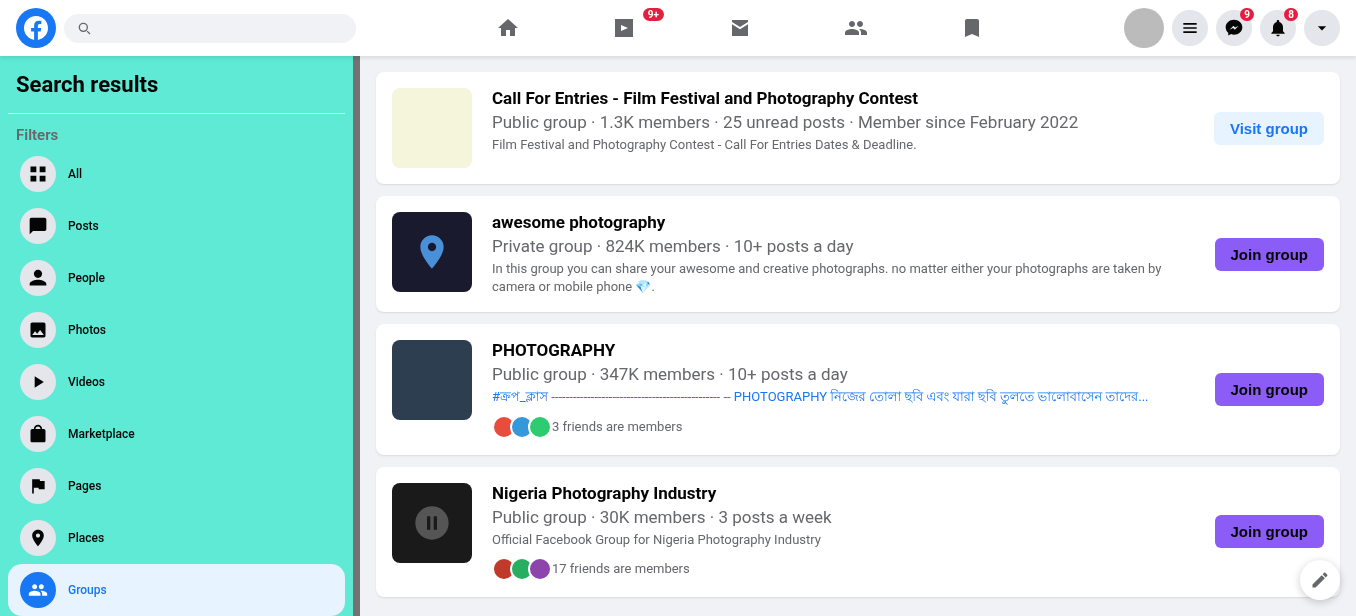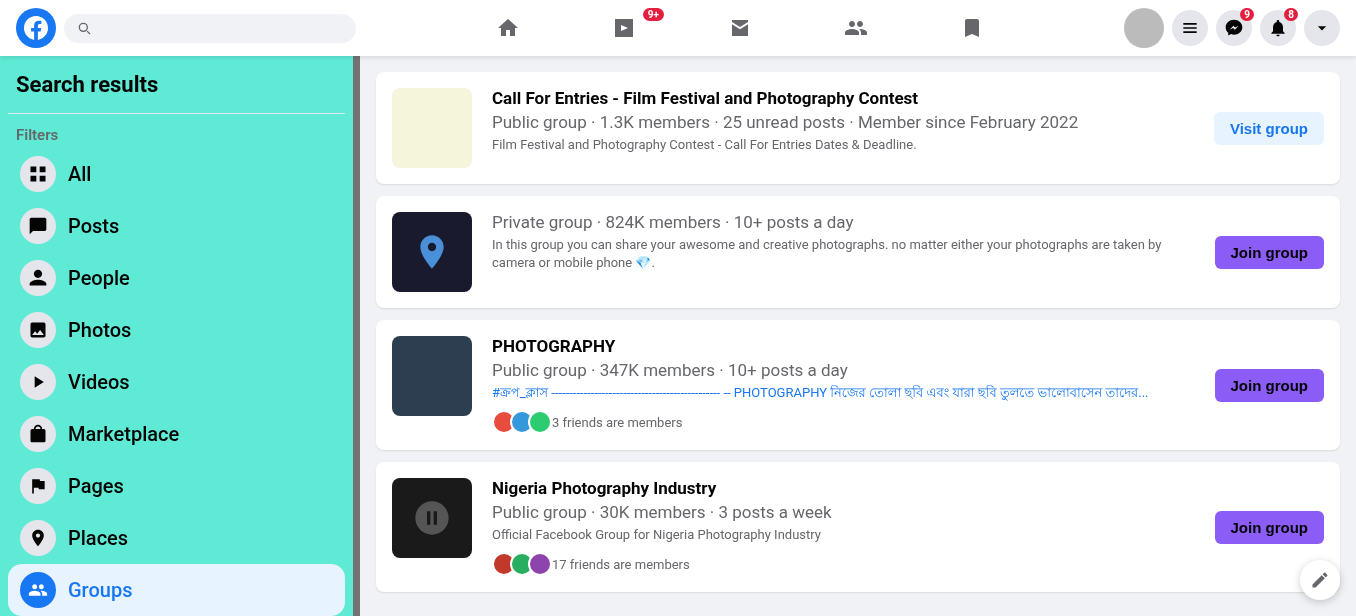--- a/index.html
+++ b/index.html
@@ -64,21 +64,21 @@
       width: 360px; background: #5eead4; overflow-y: auto;
       padding: 16px 8px; border-right: 7px solid #737373;
       flex-shrink: 0;
     }
     .sidebar h2 { font-size: 22px; font-weight: 700; padding: 0 8px 8px; color: #050505; }
     .sidebar-divider { height: 1px; background: #e4e6eb; margin: 8px 0; }
     .sidebar-label { font-size: 15px; font-weight: 600; color: #65676b; padding: 4px 8px; }
     .sidebar-item {
       display: flex; align-items: center; gap: 12px;
       padding: 8px 12px; border-radius: 8px; cursor: pointer;
-      font-size: 20px; font-weight: 500; color: #050505;
+      font-size: 12px; font-weight: 500; color: #050505;
     }
     .sidebar-item.active { background: #e7f3ff; color: #1877f2; border-radius: 14px; }
     .sidebar-icon {
       width: 36px; height: 36px; border-radius: 50%; background: #e4e6eb;
       display: flex; align-items: center; justify-content: center; flex-shrink: 0;
     }
     .sidebar-icon svg { width: 20px; height: 20px; fill: #050505; }
     .sidebar-item.active .sidebar-icon { background: #1877f2; }
     .sidebar-item.active .sidebar-icon svg { fill: white; }
 
@@ -314,20 +314,21 @@
       </div>
     </div>
 
     <div class="result-card">
       <div class="result-thumbnail" style="background:#1a1a2e; display:flex; align-items:center; justify-content:center;">
         <svg width="40" height="40" viewBox="0 0 24 24" fill="#4a90d9">
             <path d="M12 2C8.13 2 5 5.13 5 9c0 5.25 7 13 7 13s7-7.75 7-13c0-3.87-3.13-7-7-7zm0 9.5c-1.38 0-2.5-1.12-2.5-2.5s1.12-2.5 2.5-2.5 2.5 1.12 2.5 2.5-1.12 2.5-2.5 2.5z"></path>
           </svg>
       </div>
       <div class="result-info">
+        <div class="result-name">awesome photography</div>
         <div class="result-meta">Private group · 824K members · 10+ posts a day</div>
         <div class="result-desc">In this group you can share your awesome and creative photographs. no matter either your photographs are taken by camera or mobile phone 💎.</div>
       </div>
       <div class="result-action">
         <button class="btn-join">Join group</button>
       </div>
     </div>
 
     <div class="result-card">
       <div class="result-thumbnail" style="background:#2c3e50; display:grid; grid-template-columns:1fr 1fr; gap:2px; padding:4px;">

